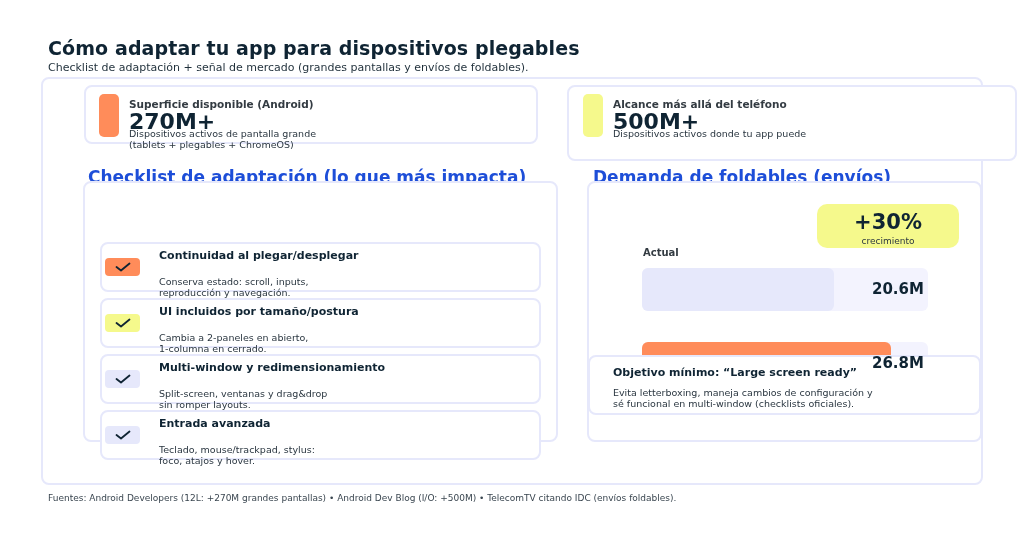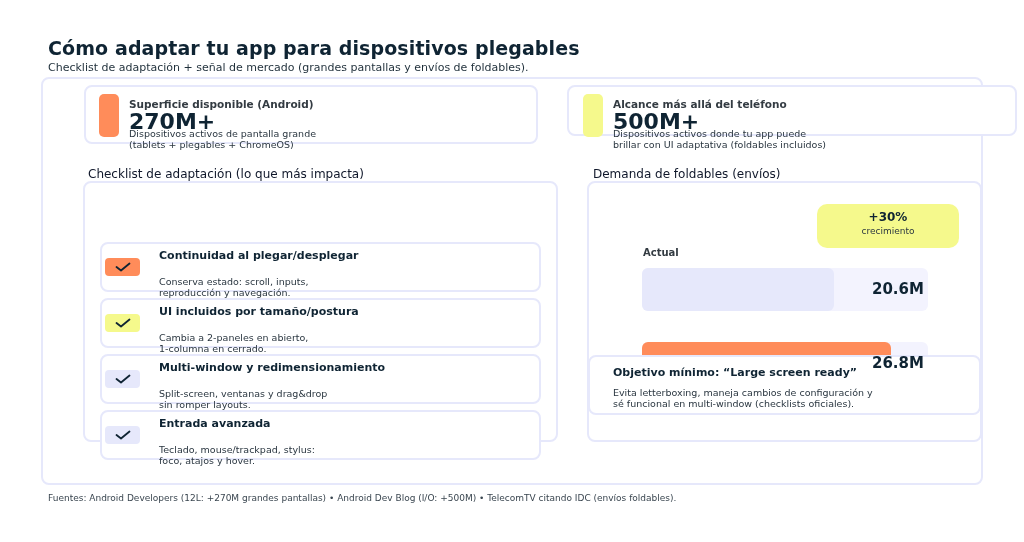--- a/index.html
+++ b/index.html
@@ -5,34 +5,34 @@
   * { box-sizing: border-box; margin: 0; padding: 0; }
   html, body { width: 1024px; height: 542px; background: #ffffff; overflow: hidden; }
   body { position: relative; font-family: "DejaVu Sans", sans-serif; color: #0f2433; }
   .abs { position: absolute; }
   .title { left: 48px; top: 37px; font-size: 19px; font-weight: bold; color: #0f2433; letter-spacing: 0.1px; white-space: nowrap; }
   .subtitle { left: 48px; top: 61px; font-size: 11px; color: #1f2f3a; white-space: nowrap; }
   .frame { border: 2px solid #e6e8fb; border-radius: 8px; background: transparent; }
   .outer { left: 41px; top: 77px; width: 942px; height: 408px; }
   .stat-card { background: #ffffff; }
   .stat-left { left: 84px; top: 85px; width: 454px; height: 59px; }
-  .stat-right { left: 567px; top: 85px; width: 450px; height: 51px; }
+  .stat-right { left: 567px; top: 85px; width: 450px; height: 76px; }
   .swatch { width: 20px; height: 43px; border-radius: 5px; }
   .stat-label { font-size: 10.5px; font-weight: bold; color: #333b42; white-space: nowrap; }
   .stat-value { font-size: 22px; font-weight: bold; color: #0f2433; white-space: nowrap; line-height: 22px; }
   .stat-desc { font-size: 9.5px; color: #2a3640; line-height: 11px; white-space: nowrap; }
-  .section-title { font-size: 12px; font-weight: normal; color: #0f172a; white-space: nowrap; }
+  .section-title { font-size: 17px; font-weight: bold; color: #1d4ed8; white-space: nowrap; }
   .checklist-panel { left: 83px; top: 181px; width: 475px; height: 261px; background: #ffffff; }
   .demand-panel { left: 587px; top: 181px; width: 395px; height: 261px; background: #ffffff; }
   .item { left: 100px; width: 441px; height: 50px; background: #ffffff; }
   .check { left: 105px; width: 35px; height: 18px; border-radius: 4px; display: flex; align-items: center; justify-content: center; }
   .item-title { left: 159px; font-size: 11px; font-weight: bold; color: #0f2433; white-space: nowrap; }
   .item-desc { left: 159px; font-size: 9.5px; color: #2a3640; line-height: 11.5px; white-space: nowrap; margin-top: 9px; }
   .badge { left: 817px; top: 204px; width: 142px; height: 44px; background: #f5f98c; border-radius: 10px; text-align: center; }
-  .badge-value { font-size: 12px; font-weight: bold; color: #0f2433; margin-top: 6px; }
+  .badge-value { font-size: 21px; font-weight: bold; color: #0f2433; margin-top: 6px; }
   .badge-label { font-size: 9px; color: #2a3640; margin-top: 2px; }
   .bar-label { font-size: 10px; font-weight: bold; color: #333b42; white-space: nowrap; }
   .bar-track { background: #f3f3fe; border-radius: 6px; }
   .bar-fill { border-radius: 6px; }
   .bar-value { font-size: 15px; font-weight: bold; color: #0f2433; white-space: nowrap; }
   .goal-card { left: 588px; top: 355px; width: 393px; height: 60px; background: #ffffff; }
   .goal-title { left: 613px; top: 366px; font-size: 11px; font-weight: bold; color: #0f2433; white-space: nowrap; }
   .goal-desc { left: 613px; top: 387px; font-size: 9.5px; color: #2a3640; line-height: 11.5px; white-space: nowrap; }
   .footer { left: 48px; top: 493px; font-size: 9px; color: #3a4650; white-space: nowrap; }
 </style>
@@ -50,21 +50,20 @@
   <div class="abs stat-value" style="left:43px; top:24px;">270M+</div>
   <div class="abs stat-desc" style="left:43px; top:41px;">Dispositivos activos de pantalla grande</div>
   <div class="abs stat-desc" style="left:43px; top:52px;">(tablets + plegables + ChromeOS)</div>
 </div>
 
 <div class="abs frame stat-card stat-right">
   <div class="abs swatch" style="left:14px; top:7px; background:#f5f98c;"></div>
   <div class="abs stat-label" style="left:44px; top:11px;">Alcance más allá del teléfono</div>
   <div class="abs stat-value" style="left:44px; top:24px;">500M+</div>
   <div class="abs stat-desc" style="left:44px; top:41px;">Dispositivos activos donde tu app puede</div>
-  <div class="abs stat-desc" style="left:44px; top:52px;">brillar con UI adaptativa (foldables incluidos)</div>
 </div>
 
 <div class="abs section-title" style="left:88px; top:167px;">Checklist de adaptación (lo que más impacta)</div>
 <div class="abs frame checklist-panel"></div>
 
 <div class="abs frame item" style="top:242px;"></div>
 <div class="abs check" style="top:258px; background:#ff8c5a;">
   <svg width="16" height="10" viewBox="0 0 16 10">
       <path d="M1.5 5 L6 8.5 L14.5 1.5" fill="none" stroke="#0f2433" stroke-width="1.8" stroke-linecap="round" stroke-linejoin="round"></path>
     </svg>

